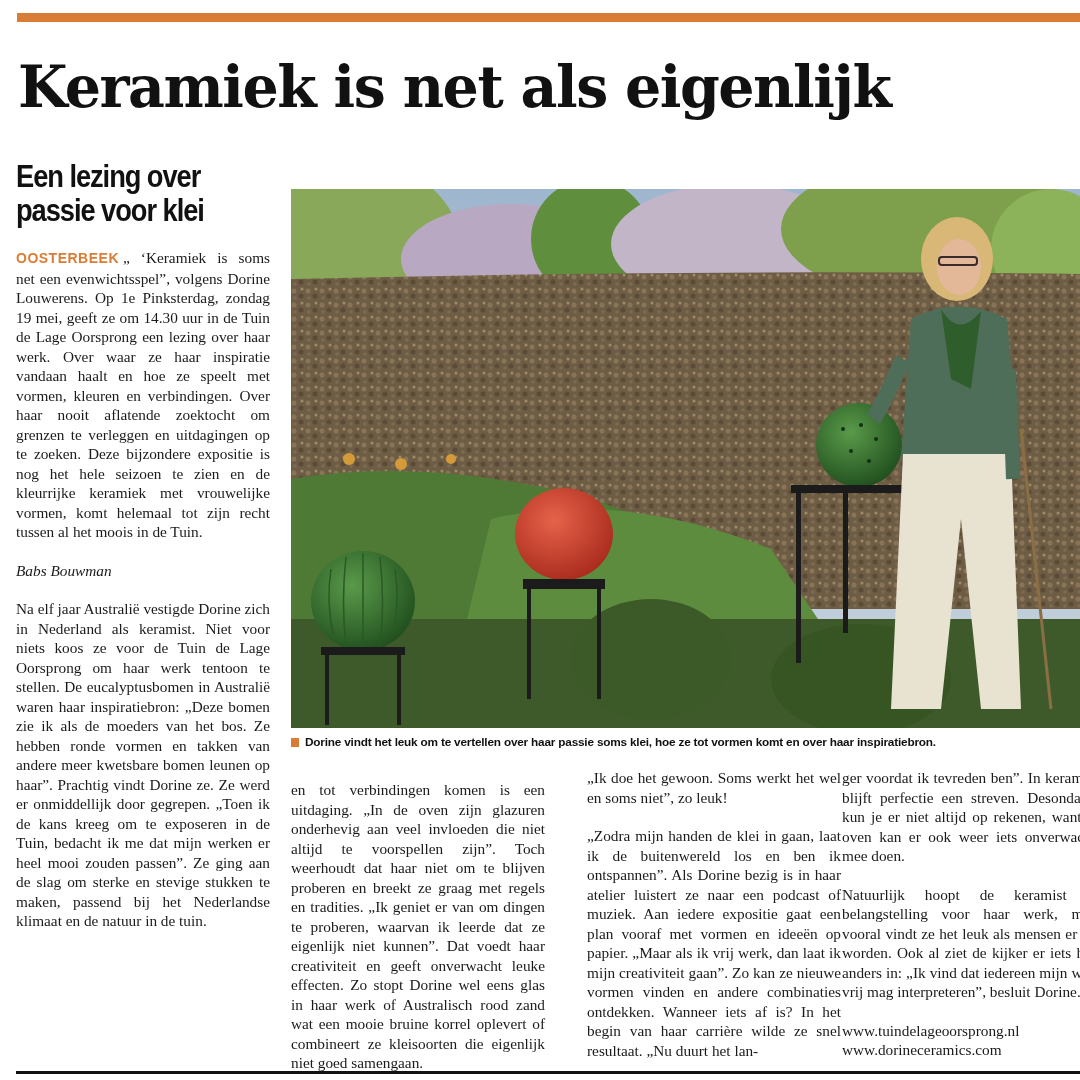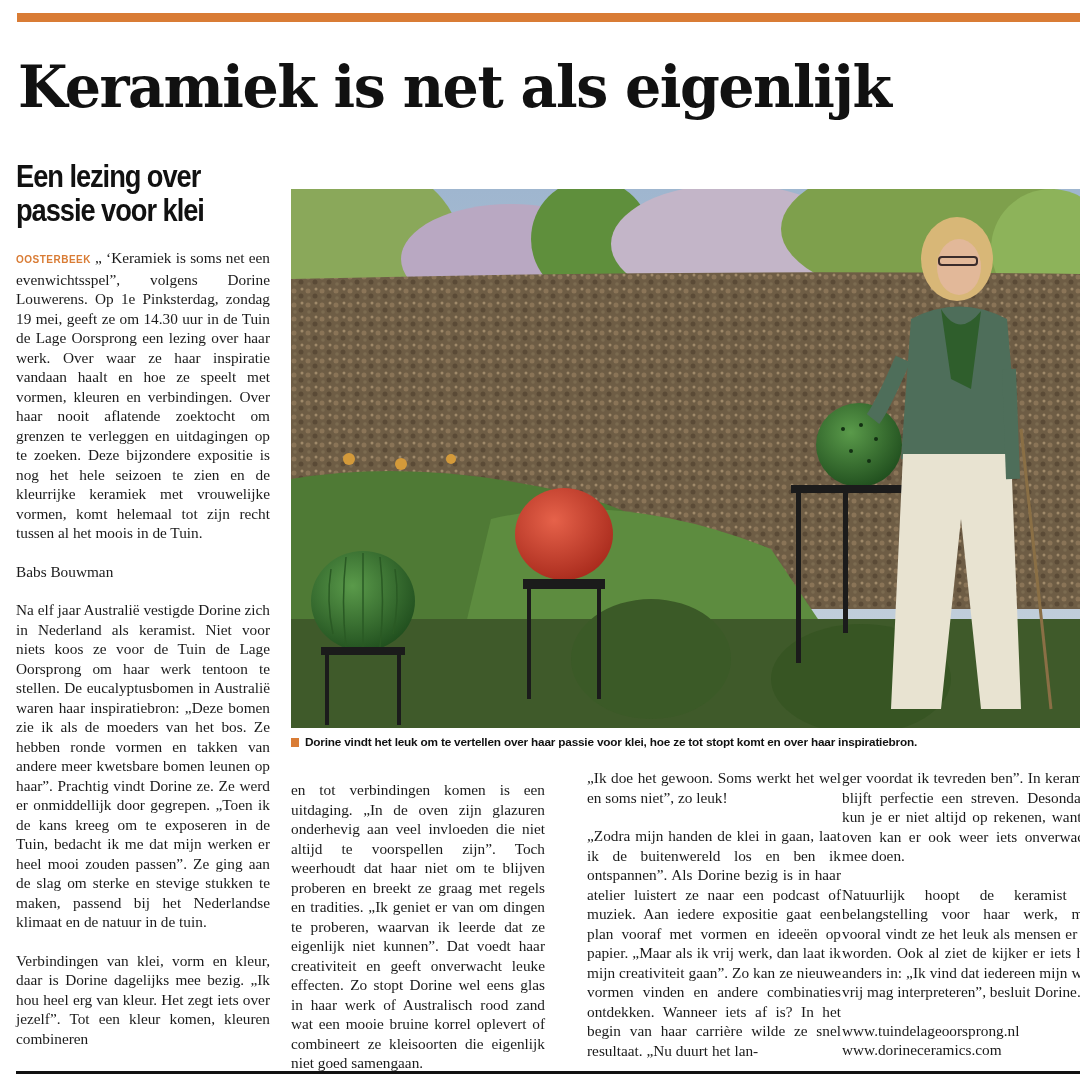--- a/index.html
+++ b/index.html
@@ -15,22 +15,22 @@
     font-size:31px; font-weight:bold; line-height:34px; color:#111; letter-spacing:-1.2px; transform:scaleX(0.88); transform-origin:left top; }
 
   .col { position:absolute; font-family:"Liberation Serif", serif; font-size:15.3px; line-height:19.5px; color:#1a1a1a; text-align:justify; }
   .col p { margin:0; }
   .col p + p { margin-top:19px; }
   .col1 { left:16px; top:248px; width:254px; }
   .col2 { left:291px; top:780px; width:254px; }
   .col3 { left:566px; top:768px; width:254px;margin-left:21px; }
   .col4 { left:842px; top:768px; width:260px; }
 
-  .dateline { font-family:"Liberation Sans", sans-serif; font-weight:bold; color:#d97c35; font-size:10px; letter-spacing:0.5px; margin-right:4px; }
-  .byline { }
+  .dateline { font-family:"Liberation Sans", sans-serif; font-weight:bold; color:#d97c35; font-size:14px; letter-spacing:0.5px; margin-right:4px; }
+  .byline { font-style:italic; }
   .url { display:block; text-align:left; }
 
   .photo { position:absolute; left:291px; top:189px; width:789px; height:539px; overflow:hidden; background:#6f7a4a; }
   .caption { position:absolute; left:291px; top:735px; width:789px; font-family:"Liberation Sans", sans-serif; font-weight:bold;
     font-size:11.8px; color:#111; white-space:nowrap; letter-spacing:-0.2px; }
   .caption-marker { display:inline-block; width:8px; height:9px; background:#d97c35; margin-right:6px; vertical-align:-1px; }
 
   .bottom-rule { position:absolute; left:16px; top:1071px; width:1064px; height:3px; background:#111; }
 </style>
 </head>
@@ -42,21 +42,20 @@
 
 <h2 class="subhead">
   <span>Een lezing over</span><br>
   <span>passie voor klei</span>
 </h2>
 
 <div class="col col1">
   <p><span class="dateline">OOSTERBEEK</span><span>„ ‘Keramiek is soms net een evenwichtsspel”, volgens Dorine Louwerens. Op 1e Pinksterdag, zondag 19 mei, geeft ze om 14.30 uur in de Tuin de Lage Oorsprong een lezing over haar werk. Over waar ze haar inspiratie vandaan haalt en hoe ze speelt met vormen, kleuren en verbindingen. Over haar nooit aflatende zoektocht om grenzen te verleggen en uitdagingen op te zoeken. Deze bijzondere expositie is nog het hele seizoen te zien en de kleurrijke keramiek met vrouwelijke vormen, komt helemaal tot zijn recht tussen al het moois in de Tuin.</span></p>
   <p class="byline">Babs Bouwman</p>
   <p>Na elf jaar Australië vestigde Dorine zich in Nederland als keramist. Niet voor niets koos ze voor de Tuin de Lage Oorsprong om haar werk tentoon te stellen. De eucalyptusbomen in Australië waren haar inspiratiebron: „Deze bomen zie ik als de moeders van het bos. Ze hebben ronde vormen en takken van andere meer kwetsbare bomen leunen op haar”. Prachtig vindt Dorine ze. Ze werd er onmiddellijk door gegrepen. „Toen ik de kans kreeg om te exposeren in de Tuin, bedacht ik me dat mijn werken er heel mooi zouden passen”. Ze ging aan de slag om sterke en stevige stukken te maken, passend bij het Nederlandse klimaat en de natuur in de tuin.</p>
-  <p>Verbindingen van klei, vorm en kleur, daar is Dorine dagelijks mee bezig. „Ik hou heel erg van kleur. Het zegt iets over jezelf”. Tot een kleur komen, kleuren combineren</p>
 </div>
 
 <div class="photo">
   <svg width="789" height="539" viewBox="0 0 789 539">
     <defs>
       <linearGradient id="sky" x1="0" y1="0" x2="0" y2="1">
           <stop offset="0" stop-color="#9fb6cf"></stop>
           <stop offset="1" stop-color="#c9d4dd"></stop>
         </linearGradient>
       <pattern id="hedge" width="14" height="14" patternUnits="userSpaceOnUse">
@@ -132,21 +131,21 @@
     <path d="M620 130 Q668 105 716 130 L728 270 L610 270 Z" fill="#4e6e5a"></path>
     <path d="M650 120 Q668 150 690 122 L680 200 L660 190 Z" fill="#2f5e2c"></path>
     <path d="M612 265 L720 265 L730 520 L690 520 L670 330 L650 520 L600 520 Z" fill="#e8e3d1"></path>
     <path d="M612 170 Q590 220 582 230" stroke="#4e6e5a" stroke-width="16" fill="none"></path>
     <path d="M718 180 L722 290" stroke="#4e6e5a" stroke-width="14" fill="none"></path>
     <line x1="730" y1="240" x2="760" y2="520" stroke="#8a6f45" stroke-width="3"></line>
   </svg>
 </div>
 
 <div class="caption">
-  <span class="caption-marker"></span><span>Dorine vindt het leuk om te vertellen over haar passie voor klei, hoe ze tot stopt komt en over haar inspiratiebron.</span>
+  <span class="caption-marker"></span><span>Dorine vindt het leuk om te vertellen over haar passie soms klei, hoe ze tot vormen komt en over haar inspiratiebron.</span>
 </div>
 
 <div class="col col2">
   <p>en tot verbindingen komen is een uitdaging. „In de oven zijn glazuren onderhevig aan veel invloeden die niet altijd te voorspellen zijn”. Toch weerhoudt dat haar niet om te blijven proberen en breekt ze graag met regels en tradities. „Ik geniet er van om dingen te proberen, waarvan ik leerde dat ze eigenlijk niet kunnen”. Dat voedt haar creativiteit en geeft onverwacht leuke effecten. Zo stopt Dorine wel eens glas in haar werk of Australisch rood zand wat een mooie bruine korrel oplevert of combineert ze kleisoorten die eigenlijk niet goed samengaan.</p>
 </div>
 
 <div class="col col3">
   <p>„Ik doe het gewoon. Soms werkt het wel en soms niet”, zo leuk!</p>
   <p>„Zodra mijn handen de klei in gaan, laat ik de buitenwereld los en ben ik ontspannen”. Als Dorine bezig is in haar atelier luistert ze naar een podcast of muziek. Aan iedere expositie gaat een plan vooraf met vormen en ideeën op papier. „Maar als ik vrij werk, dan laat ik mijn creativiteit gaan”. Zo kan ze nieuwe vormen vinden en andere combinaties ontdekken. Wanneer iets af is? In het begin van haar carrière wilde ze snel resultaat. „Nu duurt het lan-</p>
 </div>

